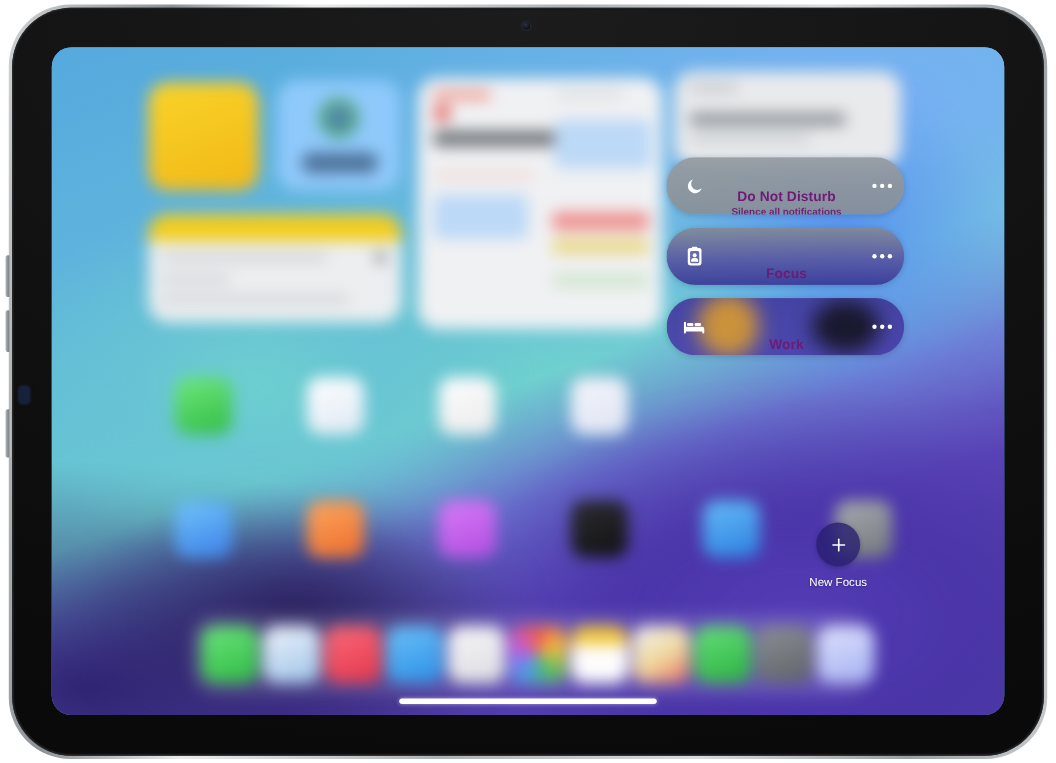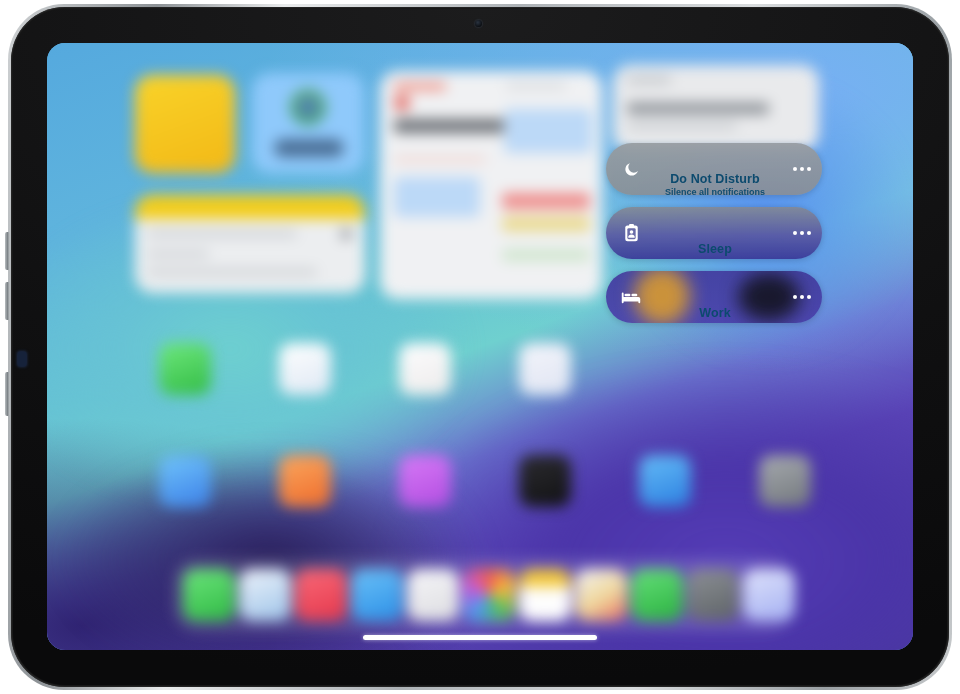--- a/index.html
+++ b/index.html
@@ -180,21 +180,21 @@
     width:34px; margin-left:8px;
     display:flex; align-items:center; justify-content:center;
     color:#fff;
   }
   .pill-icon svg { display:block; }
 
   .pill-text {
     position:relative; z-index:2;
     flex:1; display:flex; flex-direction:column;
     align-items:center; justify-content:center;
-    color:#0c4a6e; line-height:1.05;margin-top:33px;
+    color:#701a75; line-height:1.05;margin-top:33px;
   }
   .pill-title { font-size:12.5px; font-weight:700; letter-spacing:.1px; }
   .pill-sub   { font-size:9px; font-weight:700; margin-top:2px; opacity:.95; }
 
   .pill-more {
     position:relative; z-index:2;
     width:40px; display:flex; align-items:center; justify-content:center;
     gap:3px;
   }
   .pill-more i { width:4px; height:4px; border-radius:50%; background:#fff; display:block; }
@@ -336,21 +336,21 @@
       <div class="pill-icon">
         <svg width="15" height="18" viewBox="0 0 20 26" aria-hidden="true">
           <rect x="1" y="2" width="18" height="23" rx="3.2" fill="#fff"></rect>
           <rect x="6.4" y="0" width="7.2" height="4.4" rx="1.6" fill="#fff"></rect>
           <rect x="4" y="6" width="12" height="16" rx="2" fill="#6a6ca8"></rect>
           <circle cx="10" cy="11.6" r="2.6" fill="#fff"></circle>
           <path d="M10 15c-2.7 0-4.6 1.5-4.6 3.4V20h9.2v-1.6C14.6 16.5 12.7 15 10 15z" fill="#fff"></path>
         </svg>
       </div>
       <div class="pill-text">
-        <span class="pill-title">Sleep</span>
+        <span class="pill-title">Focus</span>
       </div>
       <div class="pill-more">
         <i></i>
           <i></i>
           <i></i>
       </div>
     </div>
 
     <div class="focus-pill pill-sleep">
       <div class="tint"></div>
@@ -367,16 +367,24 @@
         <span class="pill-title">Work</span>
       </div>
       <div class="pill-more">
         <i></i>
           <i></i>
           <i></i>
       </div>
     </div>
   </div>
 
+  <div id="new-focus">
+    <div id="new-focus-btn">
+      <svg width="17" height="17" viewBox="0 0 24 24" aria-hidden="true">
+        <path d="M12 4.6v14.8M4.6 12h14.8" stroke="#fff" stroke-width="2.1" stroke-linecap="round"></path>
+      </svg>
+    </div>
+    <div id="new-focus-label">New Focus</div>
+  </div>
 
   <div id="home-indicator"></div>
 
 </div>
 
 </body></html>

